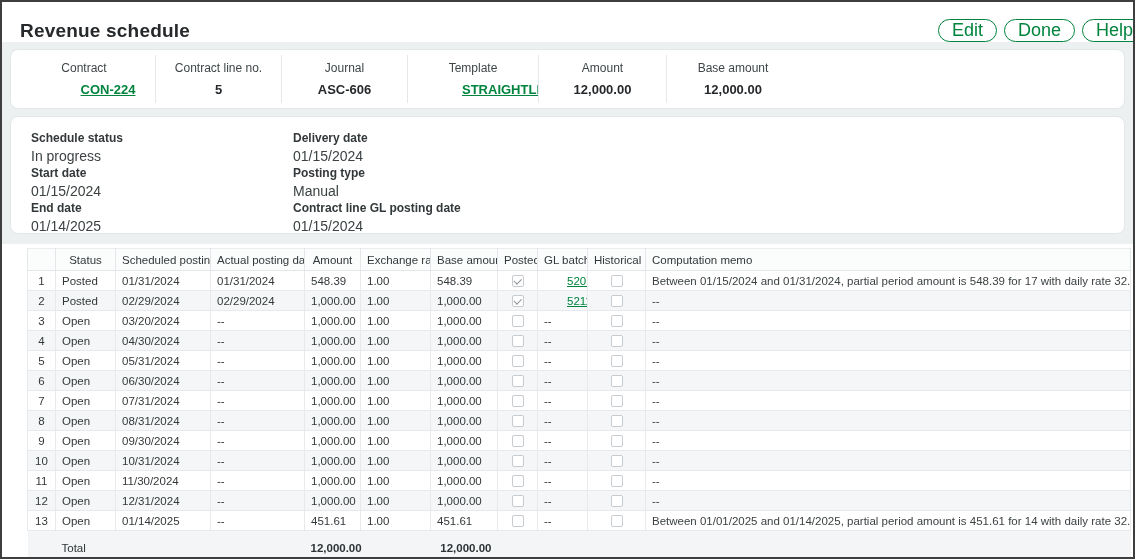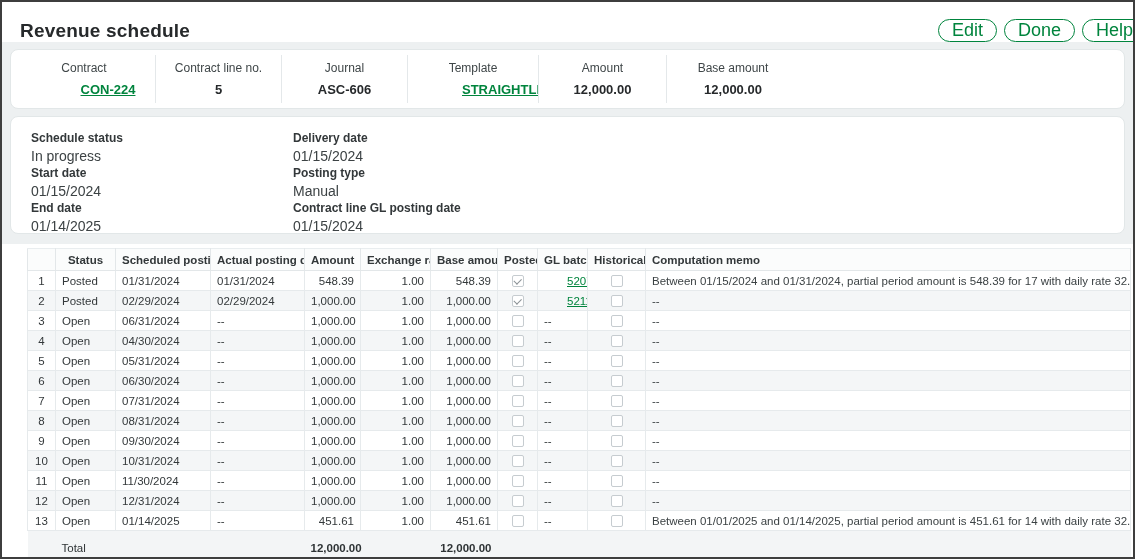--- a/index.html
+++ b/index.html
@@ -47,33 +47,33 @@
   a.green-link { color:#00843d; text-decoration:underline; font-weight:700; cursor:pointer;margin-left:48px; }
   .card.details { height:118px; margin-top:7px; padding:13px 20px; }
   .dgrid { display:grid; grid-template-columns:262px auto; grid-auto-flow:column; grid-template-rows:repeat(3,1fr); height:100%; }
   .dpair { padding:1px 0; }
   .dpair .dlbl { font-size:12px; font-weight:700; color:#33383a; margin-bottom:3px; }
   .dpair .dval { font-size:14px; color:#3c4244; }
   
   .tablewrap { padding:4px 0 0 25px; background:#fff; }
   table { border-collapse:collapse; table-layout:fixed; width:1103px; font-size:11.5px; }
   thead th {
-    font-weight:700; color:#33383a; text-align:center;
+    font-weight:400; color:#33383a; text-align:center;
     background:#fbfcfc; height:22px; padding:2px 6px;
     border:1px solid #e3e7e9; border-top-color:#e9edef;
     white-space:nowrap; overflow:hidden;
   }
   thead th.h-memo { text-align:left; }
   tbody td {
     height:20px; padding:2px 6px; border:1px solid #e6eaec;
     white-space:nowrap; overflow:hidden; color:#33383a;
   }
   tbody tr:nth-child(even) td { background:#f4f6f7; }
   td.c-num { text-align:center; color:#33383a; }
-  td.c-amt { text-align:right; }
+  td.c-amt { }
   td.c-check { text-align:center; }
   td.c-memo { color:#3c4244; }
   .cb {
     display:inline-block; width:12px; height:12px; background:#fff;
     border:1px solid #c6ccd0; border-radius:2px; position:relative; vertical-align:middle;
     cursor:default;
   }
   .cb.checked::after {
     content:""; position:absolute; left:1.5px; top:2.5px; width:6px; height:3.5px;
     border-left:1.5px solid #8b9296; border-bottom:1.5px solid #8b9296;
@@ -211,21 +211,21 @@
           <td class="c-amt">1.00</td>
           <td class="c-amt">1,000.00</td>
           <td class="c-check"><span class="cb checked"></span></td>
           <td class="c-gl"><a class="gl-link">5211</a></td>
           <td class="c-check"><span class="cb"></span></td>
           <td class="c-memo">--</td>
         </tr>
         <tr>
           <td class="c-num">3</td>
           <td class="c-status">Open</td>
-          <td class="c-date">06/31/2024</td>
+          <td class="c-date">03/20/2024</td>
           <td class="c-date">--</td>
           <td class="c-amt">1,000.00</td>
           <td class="c-amt">1.00</td>
           <td class="c-amt">1,000.00</td>
           <td class="c-check"><span class="cb"></span></td>
           <td class="c-gl">--</td>
           <td class="c-check"><span class="cb"></span></td>
           <td class="c-memo">--</td>
         </tr>
         <tr>

